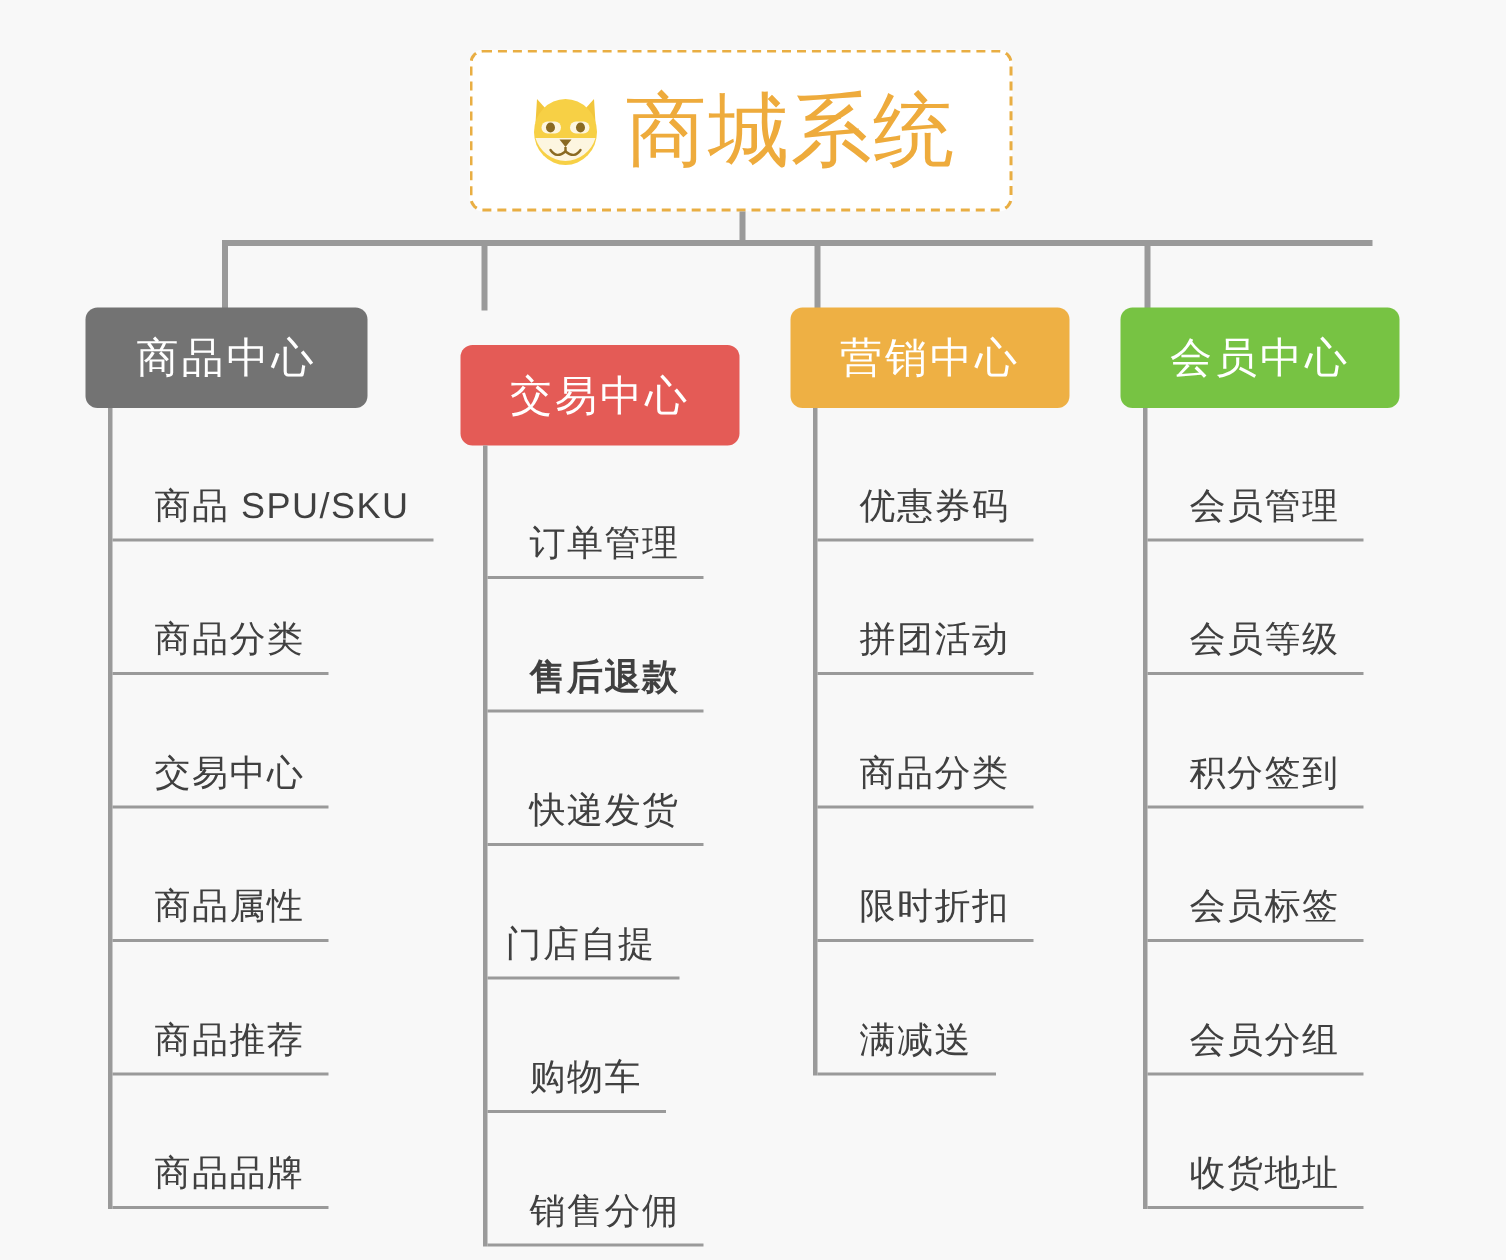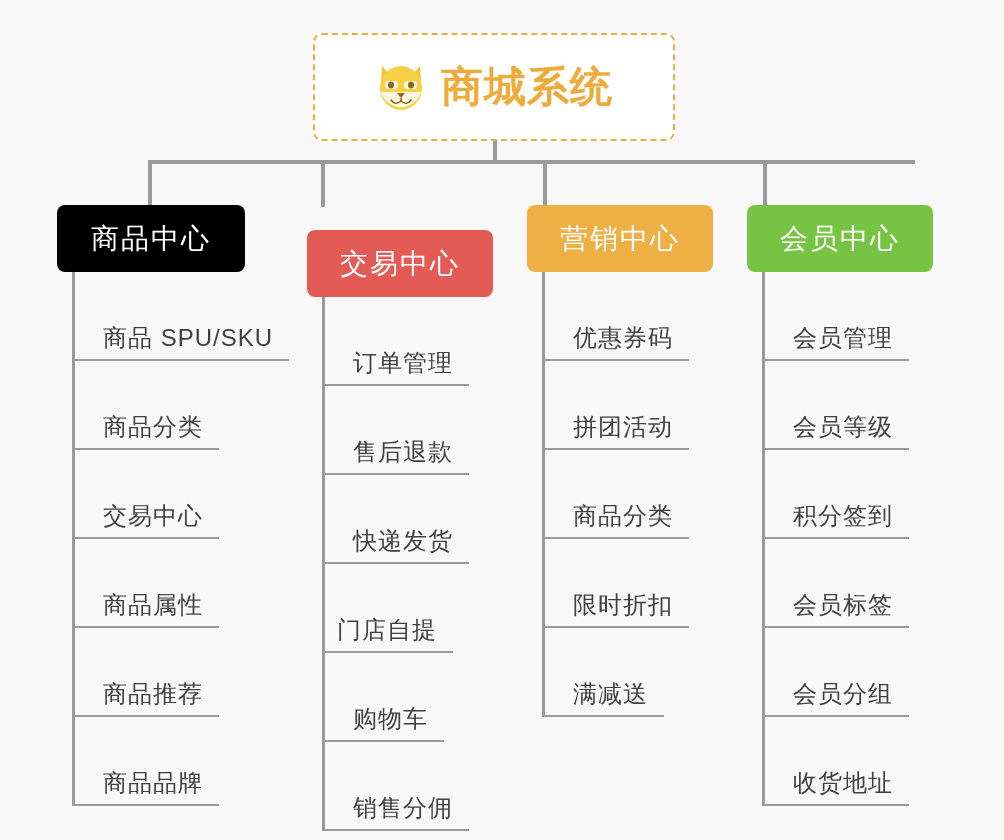--- a/index.html
+++ b/index.html
@@ -39,26 +39,25 @@
     justify-content: center;
     gap: 14px;
   }
   .root-icon {
     width: 52px;
     height: 50px;
     position: relative;
     flex: 0 0 auto;
   }
   .root-title {
-    font-size: 42px;
+    font-size: 54px;
     line-height: 1;
     color: #eeab3c;
     letter-spacing: 1px;
     white-space: nowrap;
-    font-weight: bold;
   }
 
   
   .conn {
     position: absolute;
     background: #9a9a9a;
   }
   .conn-stem {
     left: 493px;
     top: 141px;
@@ -162,21 +161,21 @@
   </div>
 
   <div class="conn conn-stem" style="background-color: rgb(154, 154, 154);"></div>
   <div class="conn conn-bus" style="background-color: rgb(154, 154, 154);"></div>
   <div class="conn conn-drop drop-0" style="background-color: rgb(154, 154, 154);"></div>
   <div class="conn conn-drop drop-1" style="background-color: rgb(154, 154, 154);"></div>
   <div class="conn conn-drop drop-2" style="background-color: rgb(154, 154, 154);"></div>
   <div class="conn conn-drop drop-3" style="background-color: rgb(154, 154, 154);"></div>
 
   <div class="column col-0">
-    <div class="cat-header" style="background-color: #000000;">
+    <div class="cat-header" style="background-color: #737373;">
       <span>商品中心</span>
     </div>
     <div class="leaf-list" style="border-left-color: rgb(154, 154, 154);">
       <div class="leaf-item">
         <span class="leaf-text" style="border-bottom-color: rgb(154, 154, 154);">商品 SPU/SKU</span>
       </div>
       <div class="leaf-item">
         <span class="leaf-text" style="border-bottom-color: rgb(154, 154, 154);">商品分类</span>
       </div>
       <div class="leaf-item">
@@ -196,21 +195,21 @@
 
   <div class="column col-1">
     <div class="cat-header" style="background-color: rgb(228, 91, 86); margin-top: 25px;">
       <span>交易中心</span>
     </div>
     <div class="leaf-list" style="border-left-color: rgb(154, 154, 154);">
       <div class="leaf-item">
         <span class="leaf-text" style="border-bottom-color: rgb(154, 154, 154);">订单管理</span>
       </div>
       <div class="leaf-item">
-        <span class="leaf-text" style="border-bottom-color: rgb(154, 154, 154);">售后退款</span>
+        <span class="leaf-text" style="border-bottom-color: rgb(154, 154, 154); font-weight: bold;">售后退款</span>
       </div>
       <div class="leaf-item">
         <span class="leaf-text" style="border-bottom-color: rgb(154, 154, 154);">快递发货</span>
       </div>
       <div class="leaf-item">
         <span class="leaf-text" style="border-bottom-color: rgb(154, 154, 154); padding-left: 12px;">门店自提</span>
       </div>
       <div class="leaf-item">
         <span class="leaf-text" style="border-bottom-color: rgb(154, 154, 154);">购物车</span>
       </div>

